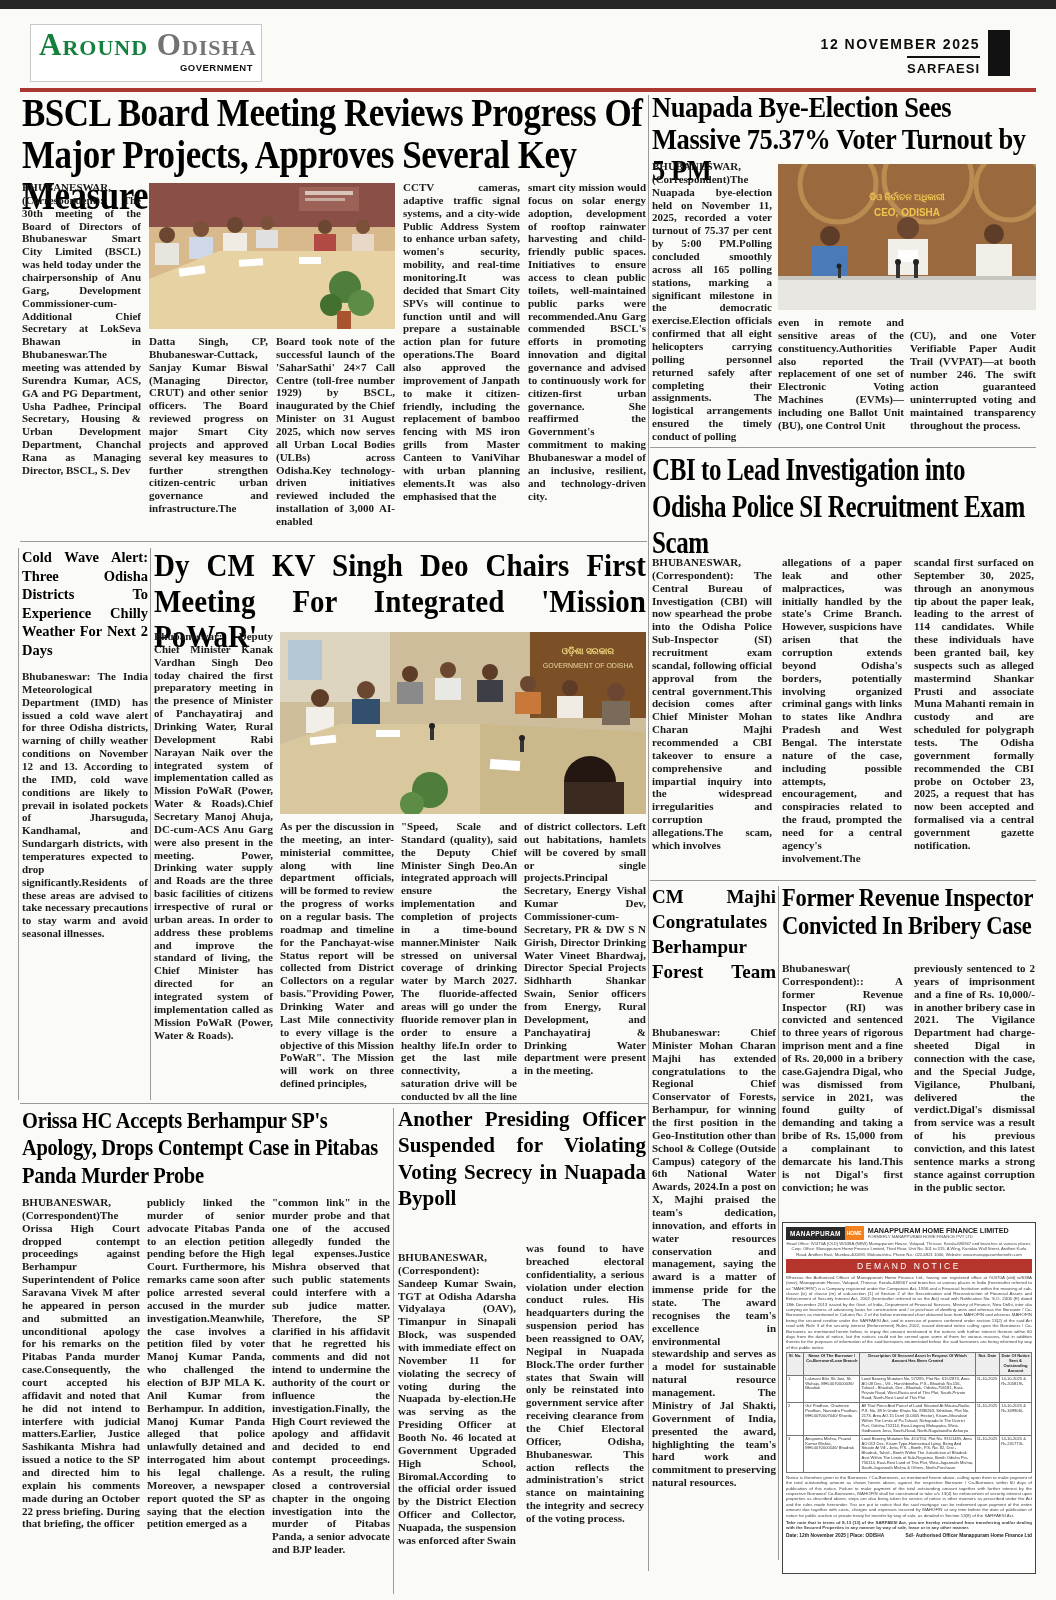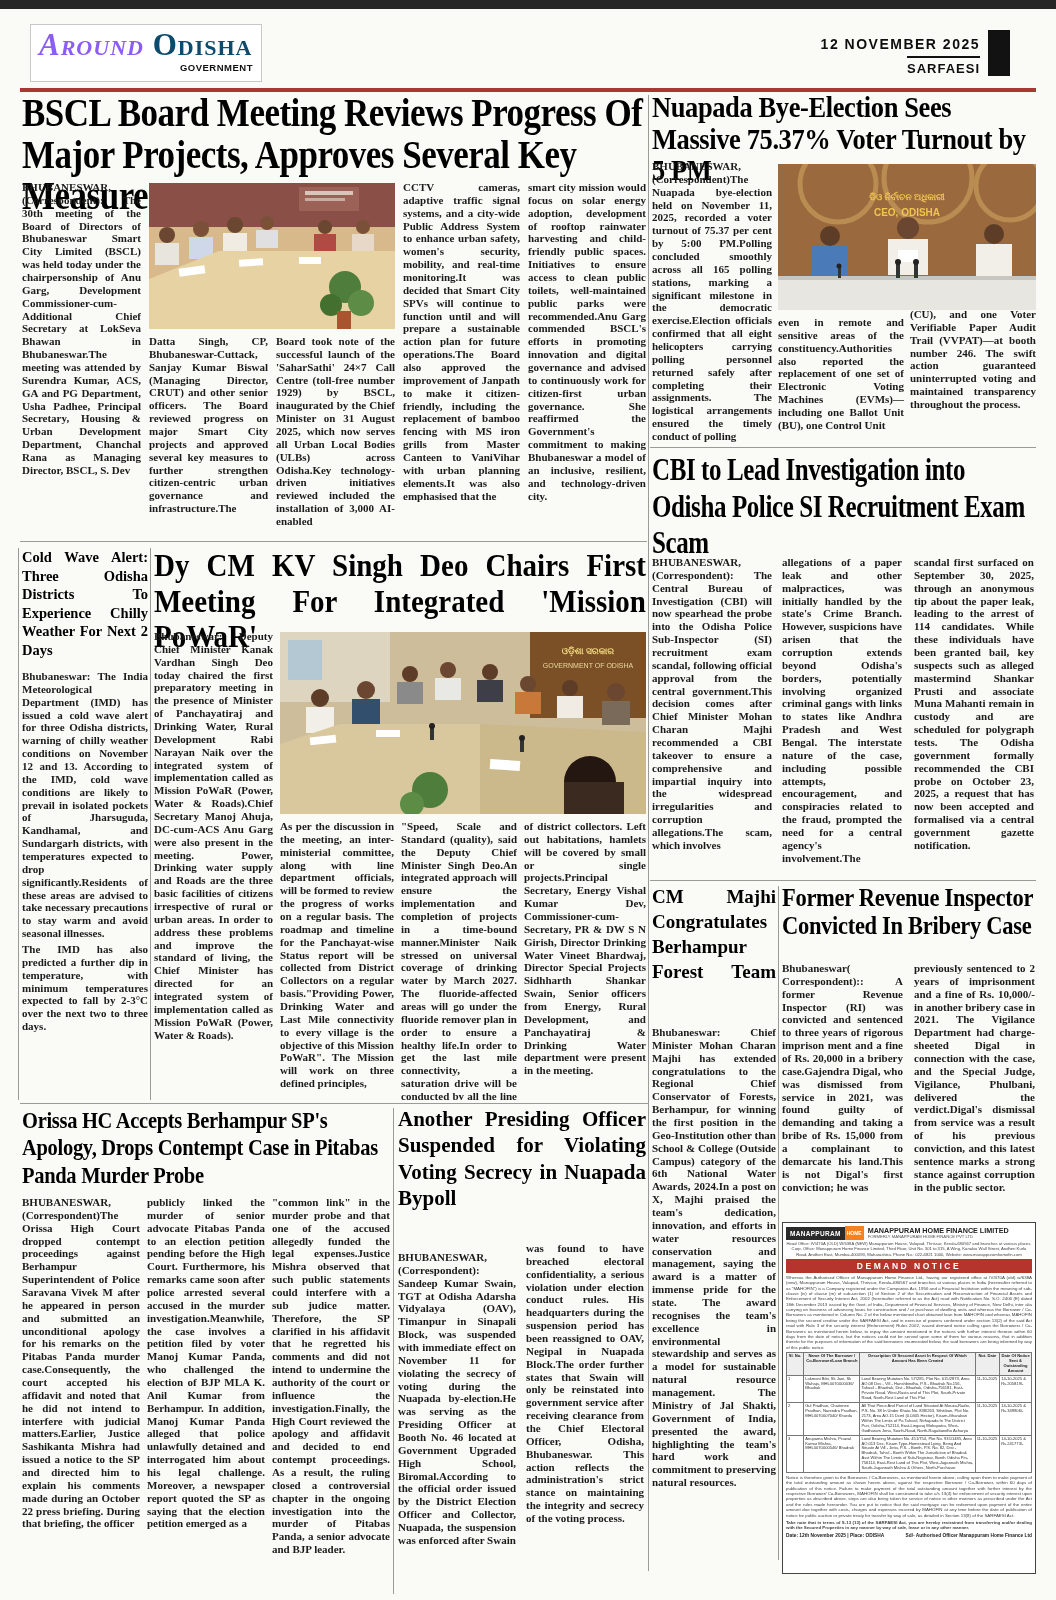--- a/index.html
+++ b/index.html
@@ -4,22 +4,22 @@
 <style>
   html,body{margin:0;padding:0;background:#d8d8d8;}
   .page{position:relative;width:1056px;height:1600px;margin:0 auto;background:#fafaf7;overflow:hidden;
         font-family:"Liberation Serif","DejaVu Serif",serif;color:#181818;}
   .scan-strip{position:absolute;top:0;left:0;width:100%;height:9px;background:#262626;}
 
   
   .masthead{position:absolute;left:30px;top:24px;width:232px;height:58px;border:1px solid #c8c8c4;
             background:#fff;padding:4px 8px 2px 8px;box-sizing:border-box;}
   .mh-line{font-variant:small-caps;font-size:31px;line-height:1;letter-spacing:1px;white-space:nowrap;}
-  .mh-around{color:#8b5cf6;font-weight:600;font-style:italic;}
-  .mh-odisha{color:#0c4a6e;font-weight:600;}
+  .mh-around{color:#15803d;font-weight:600;}
+  .mh-odisha{color:#737373;font-weight:600;}
   .mh-city{text-align:right;font-family:"Liberation Sans","DejaVu Sans",sans-serif;
            font-weight:bold;font-size:9.5px;letter-spacing:.5px;color:#111;margin-top:2px;}
   .date-block{position:absolute;right:76px;top:36px;text-align:right;
               font-family:"Liberation Sans","DejaVu Sans",sans-serif;}
   .date-line{font-weight:bold;font-size:14px;letter-spacing:1.5px;color:#0e0e0e;}
   .weekday{display:inline-block;font-weight:bold;font-size:13px;letter-spacing:1px;color:#0e0e0e;
            border-top:2.5px solid #111;padding-top:3px;margin-top:4px;}
   .date-marker{position:absolute;right:46px;top:30px;width:22px;height:46px;background:#121212;}
   .red-rule{position:absolute;left:20px;right:20px;top:88px;height:4px;background:#a93832;}
 
@@ -42,21 +42,21 @@
   .bscl-c3{left:254px;top:242px;width:119px;height:202px;}
   .bscl-c4{left:381px;top:88px;width:117px;height:356px;}
   .bscl-c5{left:506px;top:88px;width:118px;height:356px;}
 
   
   .a-nua{position:absolute;left:652px;top:92px;width:384px;height:352px;}
   .a-nua .hl{font-size:26.5px;line-height:1.08;letter-spacing:-.4px;transform:scaleY(1.1);}
   .nua-c1{left:0;top:68px;width:120px;height:282px;}
   .nua-photo{left:126px;top:72px;width:258px;height:146px;}
   .nua-c2{left:126px;top:224px;width:126px;height:126px;}
-  .nua-c3{left:258px;top:216px;width:126px;height:126px;}
+  .nua-c3{left:258px;top:237px;width:126px;height:126px;}
 
   
   .a-cbi{position:absolute;left:652px;top:452px;width:384px;height:424px;}
   .a-cbi .hl{font-size:25px;line-height:1.14;letter-spacing:-.4px;transform:scaleY(1.28);}
   .cbi-c{top:104px;width:120px;height:316px;}
   .cbi-1{left:0;} .cbi-2{left:130px;} .cbi-3{left:262px;}
 
   
   .a-cw{position:absolute;left:22px;top:548px;width:126px;height:552px;}
   .a-cw .hl{font-size:14.5px;line-height:1.28;text-align:justify;text-align-last:justify;}
@@ -99,21 +99,21 @@
       background:#fff;box-sizing:border-box;padding:3px;overflow:hidden;
       font-family:"Liberation Sans","DejaVu Sans",sans-serif;color:#333;}
   .ad-head{display:flex;align-items:center;gap:4px;}
   .ad-logo{display:flex;align-items:center;flex:0 0 auto;}
   .ad-logo-main{background:#2a2a2a;color:#fff;font-weight:bold;font-size:6.5px;padding:3px 4px;letter-spacing:.3px;}
   .ad-logo-home{background:#f58220;color:#fff;font-weight:bold;font-size:5px;padding:4px 2px;}
   .ad-names{flex:1;}
   .ad-company{font-weight:bold;font-size:7.2px;color:#222;line-height:1.1;}
   .ad-former{font-size:4.2px;color:#555;line-height:1.2;}
   .ad-office{font-size:4.2px;line-height:1.25;text-align:center;color:#444;margin-top:1px;}
-  .ad-banner{background:#b5342c;color:#fff;text-align:center;font-weight:bold;font-size:8.5px;
+  .ad-banner{background:#b5342c;color:#fff;text-align:center;font-weight:normal;font-size:8.5px;
              letter-spacing:2.5px;padding:2px 0;margin:2px 0;}
   .ad-fine{font-size:4.4px;line-height:1.22;text-align:justify;color:#3d3d3d;}
   .ad-table{width:100%;border-collapse:collapse;margin:2px 0;table-layout:fixed;}
   .ad-table th,.ad-table td{border:0.5px solid #777;font-size:4.1px;line-height:1.2;padding:1px;
              vertical-align:top;text-align:left;word-wrap:break-word;}
   .ad-table th{font-weight:bold;text-align:center;background:#eee;color:#222;}
   .ad-footer{display:flex;justify-content:space-between;font-size:4.8px;font-weight:bold;color:#222;margin-top:2px;}
 </style>
 </head>
 <body>
@@ -215,21 +215,20 @@
     <div class="hl tall">CBI to Lead Investigation into Odisha Police SI Recruitment Exam Scam</div>
     <div class="abs bt cbi-c cbi-1">BHUBANESWAR, (Correspondent): The Central Bureau of Investigation (CBI) will now spearhead the probe into the Odisha Police Sub-Inspector (SI) recruitment exam scandal, following official approval from the central government.This decision comes after Chief Minister Mohan Charan Majhi recommended a CBI takeover to ensure a comprehensive and impartial inquiry into the widespread irregularities and corruption allegations.The scam, which involves</div>
     <div class="abs bt cbi-c cbi-2">allegations of a paper leak and other malpractices, was initially handled by the state's Crime Branch. However, suspicions have arisen that the corruption extends beyond Odisha's borders, potentially involving organized criminal gangs with links to states like Andhra Pradesh and West Bengal. The interstate nature of the case, including possible attempts, encouragement, and conspiracies related to the fraud, prompted the need for a central agency's involvement.The</div>
     <div class="abs bt cbi-c cbi-3">scandal first surfaced on September 30, 2025, through an anonymous tip about the paper leak, leading to the arrest of 114 candidates. While these individuals have been granted bail, key suspects such as alleged mastermind Shankar Prusti and associate Muna Mahanti remain in custody and are scheduled for polygraph tests. The Odisha government formally recommended the CBI probe on October 23, 2025, a request that has now been accepted and formalised via a central government gazette notification.</div>
   </div>
 
   <div class="a-cw">
     <div class="hl">Cold Wave Alert: Three Odisha Districts To Experience Chilly Weather For Next 2 Days</div>
     <div class="abs bt cw-body">
       <p>Bhubaneswar: The India Meteorological Department (IMD) has issued a cold wave alert for three Odisha districts, warning of chilly weather conditions on November 12 and 13. According to the IMD, cold wave conditions are likely to prevail in isolated pockets of Jharsuguda, Kandhamal, and Sundargarh districts, with temperatures expected to drop significantly.Residents of these areas are advised to take necessary precautions to stay warm and avoid seasonal illnesses.</p>
-      <p>The IMD has also predicted a further dip in temperature, with minimum temperatures expected to fall by 2-3°C over the next two to three days.</p>
     </div>
   </div>
 
   <div class="a-pow">
     <div class="hl tall">Dy CM KV Singh Deo Chairs First Meeting For Integrated 'Mission PoWaR'</div>
     <div class="abs bt pow-c1">Bhubaneswar: Deputy Chief Minister Kanak Vardhan Singh Deo today chaired the first preparatory meeting in the presence of Minister of Panchayatiraj and Drinking Water, Rural Development Rabi Narayan Naik over the integrated system of implementation called as Mission PoWaR (Power, Water &amp; Roads).Chief Secretary Manoj Ahuja, DC-cum-ACS Anu Garg were also present in the meeting. Power, Drinking water supply and Roads are the three basic facilities of citizens irrespective of rural or urban areas. In order to address these problems and improve the standard of living, the Chief Minister has directed for an integrated system of implementation called as Mission PoWaR (Power, Water &amp; Roads).</div>
     <svg class="abs photo pow-photo" viewBox="0 0 366 182">
       <rect width="366" height="182" fill="#cdbd9a"></rect>
       <rect x="0" y="0" width="110" height="70" fill="#ded5c0"></rect>
       <rect x="8" y="8" width="34" height="40" fill="#b4c8d4"></rect>

